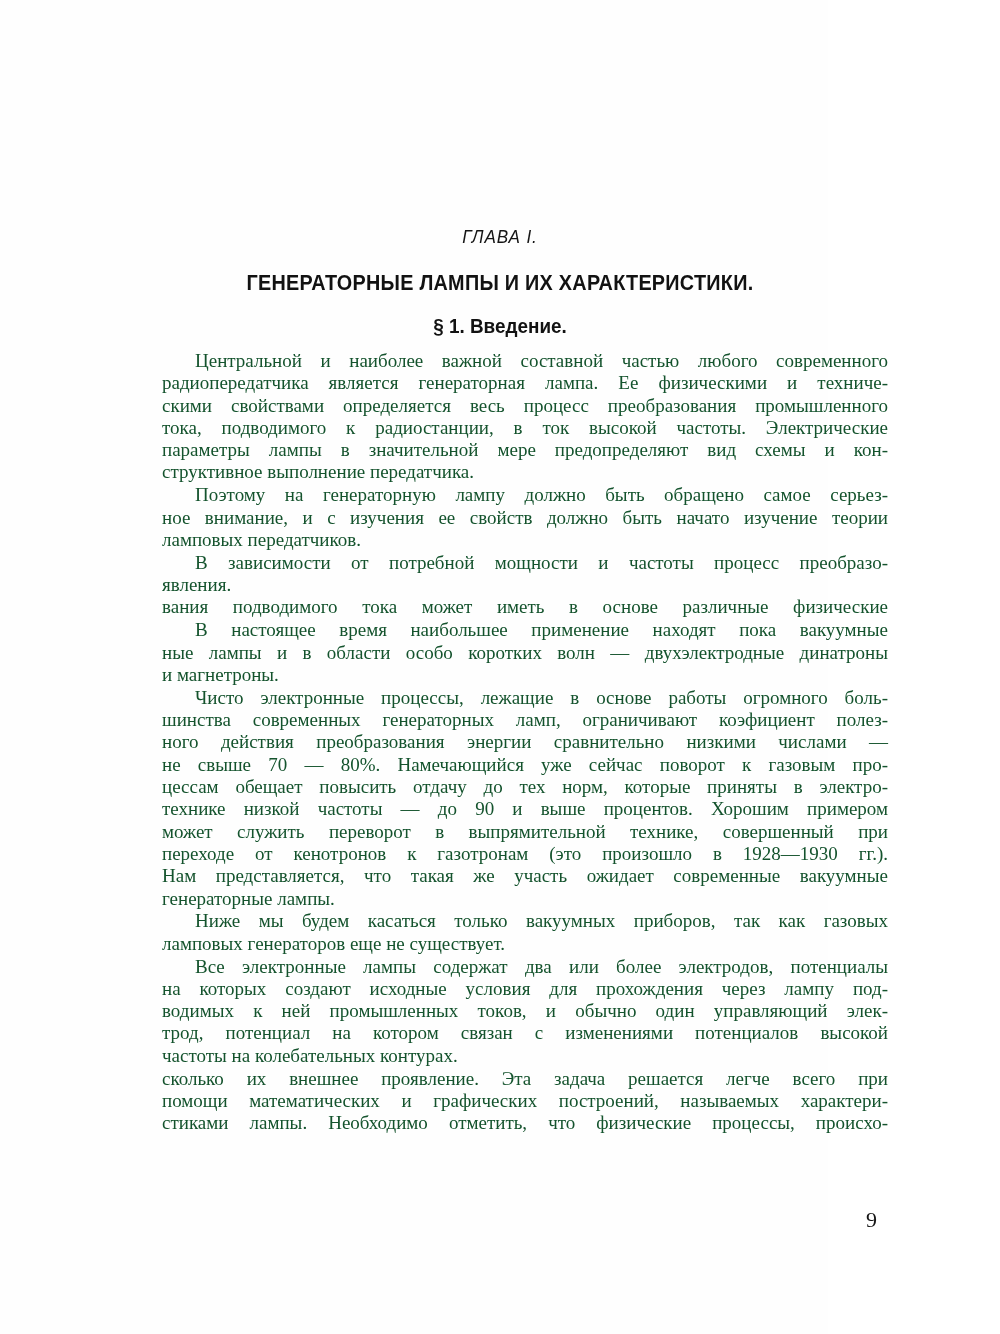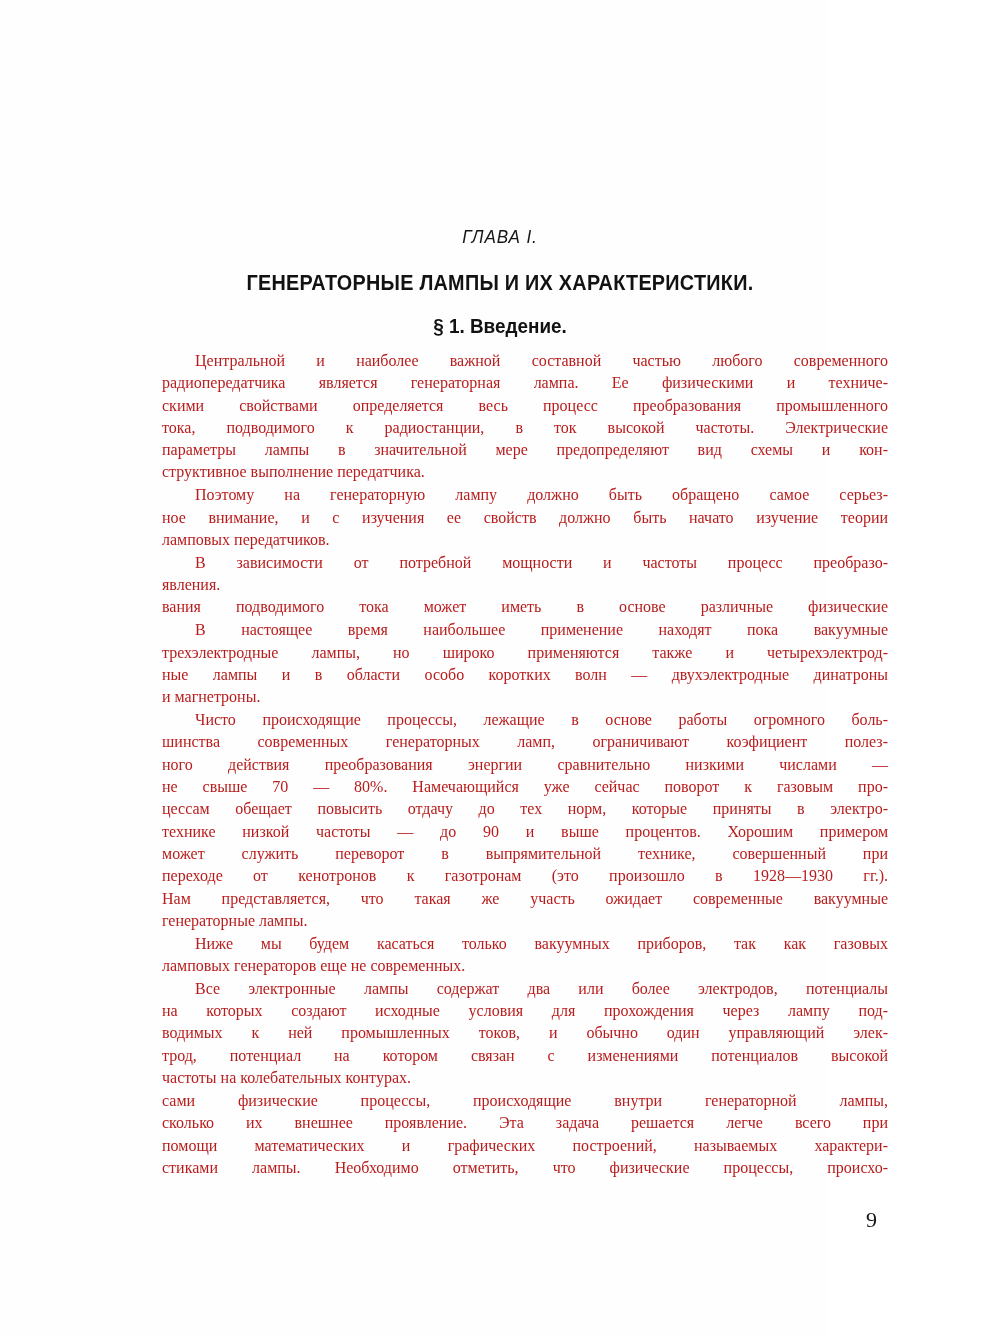--- a/index.html
+++ b/index.html
@@ -58,23 +58,23 @@
       font-size: 21px;
       color: #121212;
       transform: scaleX(0.9);
     }
     .body-text {
       position: absolute;
       top: 350px;
       left: 162px;
       width: 726px;
       font-family: "Liberation Serif", serif;
-      font-size: 16px;
+      font-size: 19px;
       line-height: 22.3px;
-      color: #b91c1c;
+      color: #14532d;
     }
     .para {
       margin: 0 0 0.6px 0;
       text-align: justify;
       text-align-last: left;
     }
     .line {
       display: block;
       white-space: nowrap;
       text-align: justify;
@@ -123,53 +123,51 @@
     </div>
 
     <div class="para">
       <span class="line indent">В зависимости от потребной мощности и частоты процесс преобразо-</span>
       <span class="line last">явления.</span>
       <span class="line">вания подводимого тока может иметь в основе различные физические</span>
     </div>
 
     <div class="para">
       <span class="line indent">В настоящее время наибольшее применение находят пока вакуумные</span>
-      <span class="line">трехэлектродные лампы, но широко применяются также и четырехэлектрод-</span>
       <span class="line">ные лампы и в области особо коротких волн — двухэлектродные динатроны</span>
       <span class="line last">и магнетроны.</span>
     </div>
 
     <div class="para">
-      <span class="line indent">Чисто происходящие процессы, лежащие в основе работы огромного боль-</span>
+      <span class="line indent">Чисто электронные процессы, лежащие в основе работы огромного боль-</span>
       <span class="line">шинства современных генераторных ламп, ограничивают коэфициент полез-</span>
       <span class="line">ного действия преобразования энергии сравнительно низкими числами —</span>
       <span class="line">не свыше 70 — 80%. Намечающийся уже сейчас поворот к газовым про-</span>
       <span class="line">цессам обещает повысить отдачу до тех норм, которые приняты в электро-</span>
       <span class="line">технике низкой частоты — до 90 и выше процентов. Хорошим примером</span>
       <span class="line">может служить переворот в выпрямительной технике, совершенный при</span>
       <span class="line">переходе от кенотронов к газотронам (это произошло в 1928—1930 гг.).</span>
       <span class="line">Нам представляется, что такая же участь ожидает современные вакуумные</span>
       <span class="line last">генераторные лампы.</span>
     </div>
 
     <div class="para">
       <span class="line indent">Ниже мы будем касаться только вакуумных приборов, так как газовых</span>
-      <span class="line last">ламповых генераторов еще не современных.</span>
+      <span class="line last">ламповых генераторов еще не существует.</span>
     </div>
 
     <div class="para">
       <span class="line indent">Все электронные лампы содержат два или более электродов, потенциалы</span>
       <span class="line">на которых создают исходные условия для прохождения через лампу под-</span>
       <span class="line">водимых к ней промышленных токов, и обычно один управляющий элек-</span>
       <span class="line">трод, потенциал на котором связан с изменениями потенциалов высокой</span>
       <span class="line last">частоты на колебательных контурах.</span>
     </div>
 
     <div class="para">
-      <span class="line">сами физические процессы, происходящие внутри генераторной лампы,</span>
       <span class="line">сколько их внешнее проявление. Эта задача решается легче всего при</span>
       <span class="line">помощи математических и графических построений, называемых характери-</span>
       <span class="line">стиками лампы. Необходимо отметить, что физические процессы, происхо-</span>
     </div>
 
   </div>
 
   <div class="page-number">9</div>
 
 </div>

